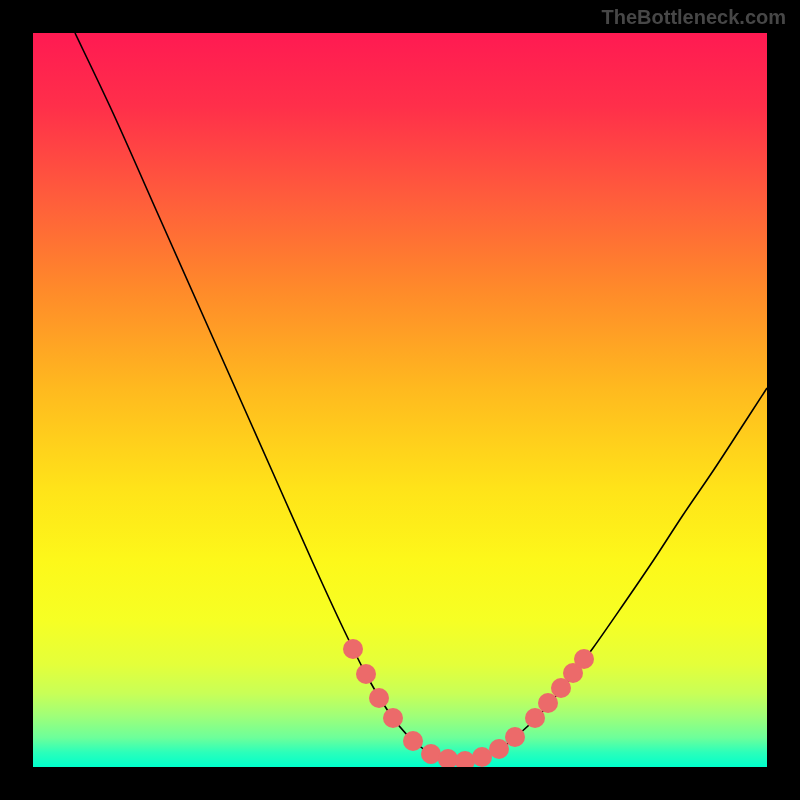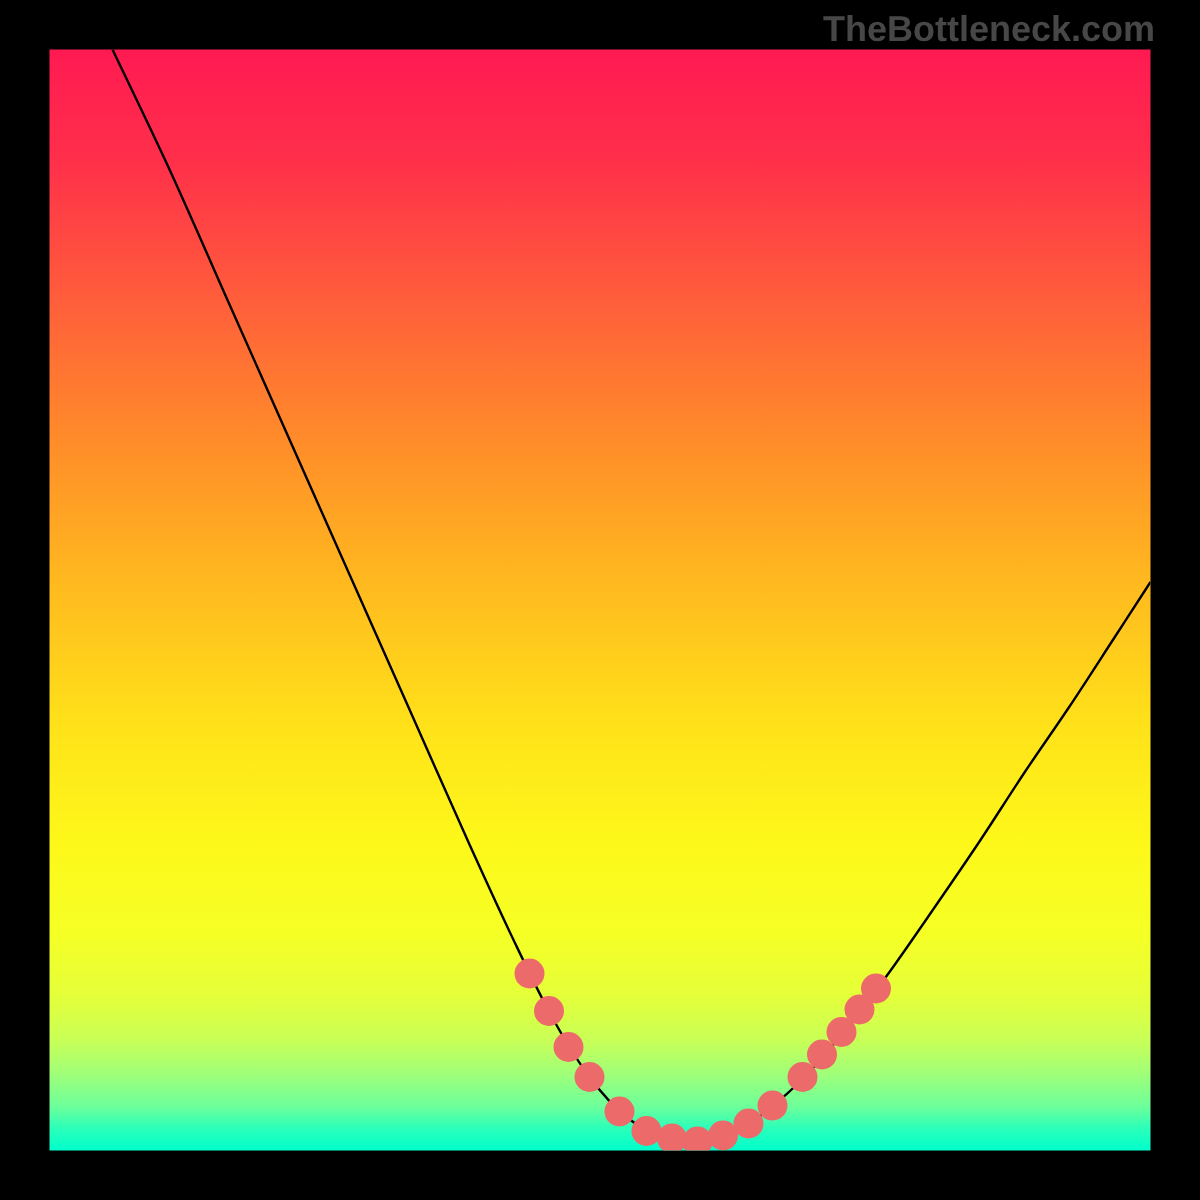--- a/index.html
+++ b/index.html
@@ -7,23 +7,23 @@
     width: 800px;
     height: 800px;
     background: #000;
     position: relative;
     font-family: Arial, sans-serif;
     overflow: hidden;
   }
   .watermark {
     position: absolute;
     top: 6px;
-    right: 30px;
+    right: 14px;
     color: #474747;
-    font-size: 24px;
+    font-size: 20px;
     font-weight: bold;
     z-index: 10;
   }
   .plot-area {
     position: absolute;
     left: 33px;
     top: 33px;
     width: 734px;
     height: 734px;
   }

